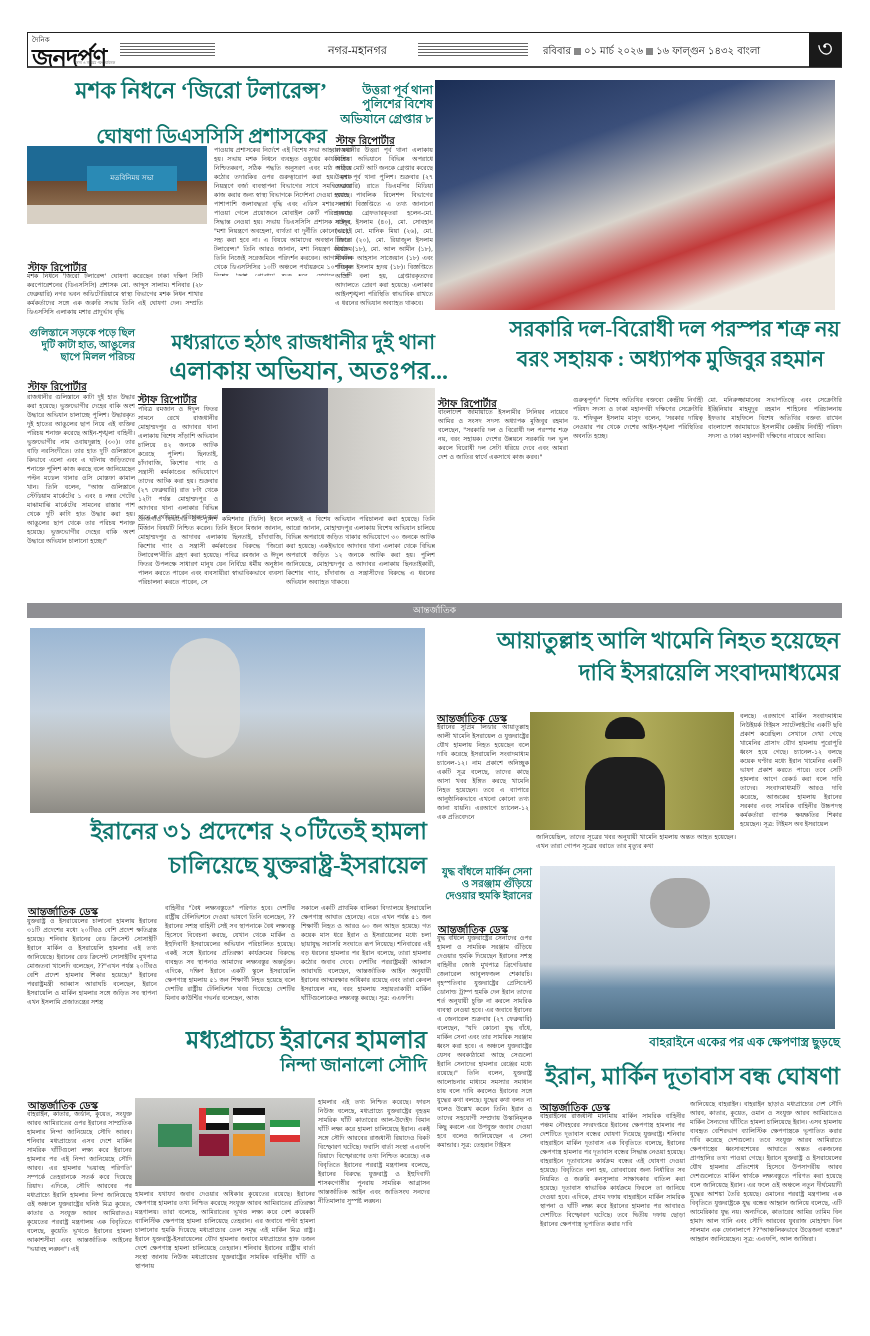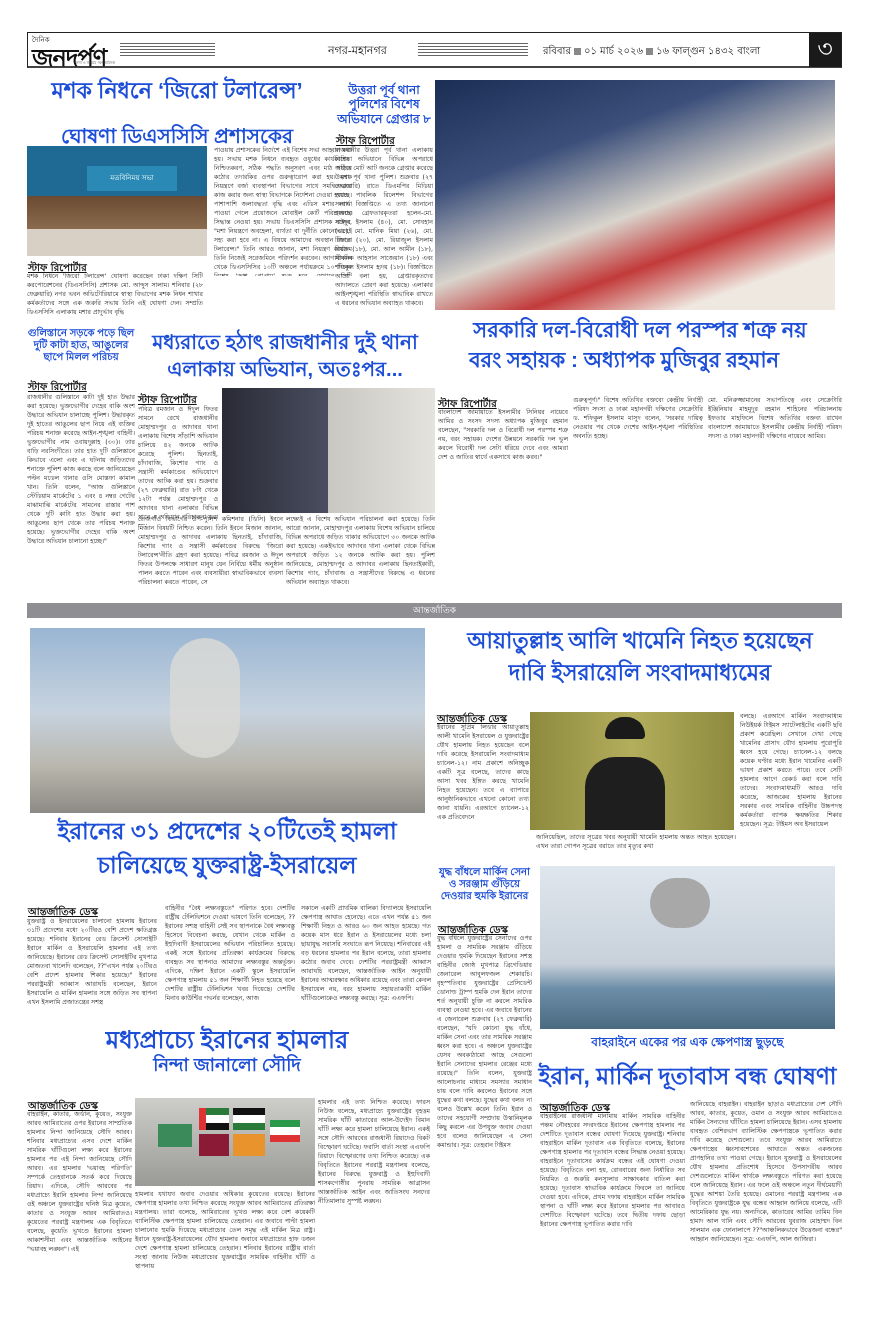--- a/index.html
+++ b/index.html
@@ -10,21 +10,21 @@
   .mast{left:27px;top:32px;width:815px;height:36px;border:1px solid #222;border-bottom:2px solid #444;background:#fff}
   .logo-pre{left:4px;top:1px;font-size:7px}
   .logo{left:4px;top:6px;font-size:24px;font-weight:bold;letter-spacing:-1px;font-family:"DejaVu Serif",serif}
   .logo-tag{left:48px;top:28px;font-size:3.5px;color:#444}
   .lines{height:14px;top:10px;background:repeating-linear-gradient(#666 0 1px,#fff 1px 3px)}
   .section{left:300px;top:9px;font-size:11px}
   .date{left:515px;top:10px;font-size:10px}
   .date .sq{display:inline-block;width:7px;height:7px;background:#888;margin:0 3px;vertical-align:middle}
   .pageno{right:0;top:0;width:32px;height:34px;background:#1a1a1a;color:#fff;font-size:24px;display:flex;align-items:center;justify-content:center}
   
-  .hl{text-align:center;font-family:Liberation Sans, sans-serif;line-height:1.2;color:#1d4ed8}
+  .hl{text-align:right;font-family:Liberation Serif, serif;line-height:1.2;color:#0f766e}
   .byline{font-size:10px;text-decoration:underline;font-weight:bold}
   .txt{font-size:6.2px;line-height:1.45;text-align:justify;color:#222;overflow:hidden}
   .img{overflow:hidden}
   .band{left:27px;top:603px;width:815px;height:15px;background:#8f8f93;color:#fff;text-align:center;font-size:9px;line-height:15px}
 </style>
 </head>
 <body>
 
 <header class="abs mast">
   <span class="abs logo-pre">দৈনিক</span>
@@ -36,39 +36,39 @@
   <div class="abs date">
     <span>রবিবার</span><span class="sq"></span><span>০১ মার্চ ২০২৬</span><span class="sq"></span><span>১৬ ফাল্গুন ১৪৩২ বাংলা</span>
   </div>
   <div class="abs pageno">৩</div>
 </header>
 
 <article class="abs" style="left:27px;top:78px;width:300px;height:190px">
   <h1 class="hl" style="font-size:22px">মশক নিধনে ‘জিরো টলারেন্স’</h1>
   <h1 class="hl" style="font-size:20px;margin-top:20px">ঘোষণা ডিএসসিসি প্রশাসকের</h1>
 </article>
-<div class="abs img" style="left:27px;top:146px;width:180px;height:110px;background:linear-gradient(#1e6a95 0,#1e6a95 45%,#6b4a32 45%,#8a6a4c 75%,#d8d0c4 75%)">
+<div class="abs img" style="left:27px;top:146px;width:180px;height:78px;background:linear-gradient(#1e6a95 0,#1e6a95 45%,#6b4a32 45%,#8a6a4c 75%,#d8d0c4 75%)">
   <div class="abs" style="left:60px;top:20px;width:90px;height:25px;background:#2a8ab5;color:#fff;font-size:7px;text-align:center;line-height:25px">মতবিনিময় সভা</div>
 </div>
 <span class="abs byline" style="left:28px;top:260px">স্টাফ রিপোর্টার</span>
 <p class="abs txt" style="left:214px;top:146px;width:138px;height:130px">পাওয়ায় প্রশাসকের নির্দেশে এই বিশেষ সভা আহ্বান করা হয়। সভায় মশক নিধনে ব্যবহৃত ওষুধের কার্যকারিতা নিশ্চিতকরণ, সঠিক পদ্ধতি অনুসরণ এবং মাঠ পর্যায়ে কঠোর তদারকির ওপর গুরুত্বারোপ করা হয়। মশক নিয়ন্ত্রণে বর্জ্য ব্যবস্থাপনা বিভাগের সাথে সমন্বিতভাবে কাজ করার জন্য স্বাস্থ্য বিভাগকে নির্দেশনা দেওয়া হয়েছে। পাশাপাশি জলাবদ্ধতা বৃদ্ধি এবং এডিস মশার লার্ভা পাওয়া গেলে প্রয়োজনে মোবাইল কোর্ট পরিচালনার সিদ্ধান্ত নেওয়া হয়। সভায় ডিএসসিসি প্রশাসক বলেন, "মশা নিয়ন্ত্রণে অবহেলা, ব্যর্থতা বা দুর্নীতি কোনোভাবেই সহ্য করা হবে না। এ বিষয়ে আমাদের অবস্থান জিরো টলারেন্স।" তিনি আরও জানান, মশা নিয়ন্ত্রণ কার্যক্রম তিনি নিজেই সরেজমিনে পরিদর্শন করবেন। আগামীকাল থেকে ডিএসসিসির ১০টি অঞ্চলে পর্যায়ক্রমে ১০ দিনের বিশেষ 'ক্রাশ প্রোগ্রাম' শুরু হবে, যেখানে সিটি কর্পোরেশনের কর্মকর্তাদের পাশাপাশি স্থানীয় বাসিন্দাদের অংশগ্রহণ নিশ্চিত করা হবে।</p>
 <p class="abs txt" style="left:27px;top:272px;width:176px;height:50px">মশক নিধনে 'জিরো টলারেন্স' ঘোষণা করেছেন ঢাকা দক্ষিণ সিটি করপোরেশনের (ডিএসসিসি) প্রশাসক মো. আব্দুস সালাম। শনিবার (২৮ ফেব্রুয়ারি) নগর ভবন অডিটোরিয়ামে স্বাস্থ্য বিভাগের মশক নিধন শাখার কর্মকর্তাদের সঙ্গে এক জরুরি সভায় তিনি এই ঘোষণা দেন। সম্প্রতি ডিএসসিসি এলাকায় মশার প্রাদুর্ভাব বৃদ্ধি</p>
 
 <h2 class="abs hl" style="left:335px;top:83px;width:98px;font-size:12px">উত্তরা পূর্ব থানা পুলিশের বিশেষ অভিযানে গ্রেপ্তার ৮</h2>
 <span class="abs byline" style="left:336px;top:133px">স্টাফ রিপোর্টার</span>
 <p class="abs txt" style="left:335px;top:146px;width:98px;height:175px">রাজধানীর উত্তরা পূর্ব থানা এলাকায় বিশেষ অভিযানে বিভিন্ন অপরাধে জড়িত মোট আট জনকে গ্রেপ্তার করেছে উত্তরা পূর্ব থানা পুলিশ। শুক্রবার (২৭ ফেব্রুয়ারি) রাতে ডিএমপির মিডিয়া অ্যান্ড পাবলিক রিলেশন্স বিভাগের সংবাদ বিজ্ঞপ্তিতে এ তথ্য জানানো হয়েছে। গ্রেফতারকৃতরা হলেন-মো. সাইদুর ইসলাম (৪০), মো. সোবহান (৩৫), মো. মানিক মিয়া (২৬), মো. রিফাত (২০), মো. রিয়াজুল ইসলাম রিয়াদ (১৮), মো. আল আমীন (১৮), সাদনিক আহসান সাজেয়ান (১৮) এবং শফিকুল ইসলাম হৃদয় (১৮)। বিজ্ঞপ্তিতে আরো বলা হয়, গ্রেপ্তারকৃতদের আদালতে প্রেরণ করা হয়েছে। এলাকার আইনশৃঙ্খলা পরিস্থিতি স্বাভাবিক রাখতে এ ধরনের অভিযান অব্যাহত থাকবে।</p>
 
 <div class="abs img" style="left:435px;top:80px;width:400px;height:230px;background:linear-gradient(160deg,#1b2e55 0%,#3b4f7a 30%,#d9d4cc 55%,#c23a3a 70%,#efe8e0 85%)"></div>
 
 <h2 class="abs hl" style="left:27px;top:327px;width:108px;font-size:10px">গুলিস্তানে সড়কে পড়ে ছিল দুটি কাটা হাত, আঙুলের ছাপে মিলল পরিচয়</h2>
 <span class="abs byline" style="left:28px;top:379px">স্টাফ রিপোর্টার</span>
 <p class="abs txt" style="left:27px;top:393px;width:108px;height:206px">রাজধানীর গুলিস্তানে কাটা দুই হাত উদ্ধার করা হয়েছে। ভুক্তভোগীর দেহের বাকি অংশ উদ্ধারে অভিযান চালাচ্ছে পুলিশ। উদ্ধারকৃত দুই হাতের আঙুলের ছাপ নিয়ে এই ব্যক্তির পরিচয় শনাক্ত করেছে আইন-শৃঙ্খলা বাহিনী। ভুক্তভোগীর নাম ওবায়দুল্লাহ (৩০)। তার বাড়ি নরসিংদীতে। তার হাত দুটি গুলিস্তানে কিভাবে এলো এবং এ ঘটনায় জড়িতদের শনাক্তে পুলিশ কাজ করছে বলে জানিয়েছেন পল্টন মডেল থানার ওসি মোস্তফা কামাল খান। তিনি বলেন, "আজ গুলিস্তানে স্টেডিয়াম মার্কেটের ১ এবং ৪ নম্বর গেটের মাঝামাঝি মার্কেটের সামনের রাস্তার পাশ থেকে দুটি কাটা হাত উদ্ধার করা হয়। আঙুলের ছাপ থেকে তার পরিচয় শনাক্ত হয়েছে। ভুক্তভোগীর দেহের বাকি অংশ উদ্ধারে অভিযান চালানো হচ্ছে।"</p>
 
 <h1 class="abs hl" style="left:135px;top:330px;width:300px;font-size:20px">মধ্যরাতে হঠাৎ রাজধানীর দুই থানা</h1>
-<h1 class="abs hl" style="left:135px;top:357px;width:300px;font-size:20px">এলাকায় অভিযান, অতঃপর...</h1>
+<h1 class="abs hl" style="left:148px;top:357px;width:300px;font-size:24px">এলাকায় অভিযান, অতঃপর...</h1>
 <span class="abs byline" style="left:138px;top:392px">স্টাফ রিপোর্টার</span>
 <p class="abs txt" style="left:138px;top:405px;width:80px;height:120px">পবিত্র রমজান ও ঈদুল ফিতর সামনে রেখে রাজধানীর মোহাম্মদপুর ও আদাবর থানা এলাকায় বিশেষ সাঁড়াশি অভিযান চালিয়ে ৪২ জনকে আটক করেছে পুলিশ। ছিনতাই, চাঁদাবাজি, কিশোর গ্যাং ও সন্ত্রাসী কর্মকাণ্ডের অভিযোগে তাদের আটক করা হয়। শুক্রবার (২৭ ফেব্রুয়ারি) রাত ৮টা থেকে ১২টা পর্যন্ত মোহাম্মদপুর ও আদাবর থানা এলাকার বিভিন্ন স্থানে এ অভিযান পরিচালনা করা হয়।</p>
 <div class="abs img" style="left:222px;top:388px;width:213px;height:125px;background:linear-gradient(90deg,#2a2a35 0,#4a4e60 50%,#c9c7c2 50%,#e5e3de 100%)"></div>
 <p class="abs txt" style="left:138px;top:515px;width:145px;height:88px">তেজগাঁও বিভাগের উপ-পুলিশ কমিশনার (ডিসি) ইবনে মিজান বিষয়টি নিশ্চিত করেন। তিনি ইবনে মিজান জানান, মোহাম্মদপুর ও আদাবর এলাকায় ছিনতাই, চাঁদাবাজি, কিশোর গ্যাং ও সন্ত্রাসী কর্মকাণ্ডের বিরুদ্ধে 'জিরো টলারেন্স'নীতি গ্রহণ করা হয়েছে। পবিত্র রমজান ও ঈদুল ফিতর উপলক্ষে সাধারণ মানুষ যেন নির্বিঘ্নে ধর্মীয় অনুষ্ঠান পালন করতে পারেন এবং ব্যবসায়ীরা স্বাভাবিকভাবে ব্যবসা পরিচালনা করতে পারেন, সে</p>
 <p class="abs txt" style="left:286px;top:515px;width:149px;height:88px">লক্ষ্যেই এ বিশেষ অভিযান পরিচালনা করা হয়েছে। তিনি আরো জানান, মোহাম্মদপুর এলাকায় বিশেষ অভিযান চালিয়ে বিভিন্ন অপরাধে জড়িত থাকার অভিযোগে ৩০ জনকে আটক করা হয়েছে। একইভাবে আদাবর থানা এলাকা থেকে বিভিন্ন অপরাধে জড়িত ১২ জনকে আটক করা হয়। পুলিশ জানিয়েছে, মোহাম্মদপুর ও আদাবর এলাকায় ছিনতাইকারী, কিশোর গ্যাং, চাঁদাবাজ ও সন্ত্রাসীদের বিরুদ্ধে এ ধরনের অভিযান অব্যাহত থাকবে।</p>
 
 <h1 class="abs hl" style="left:440px;top:317px;width:400px;font-size:21px">সরকারি দল-বিরোধী দল পরস্পর শত্রু নয়</h1>
 <h1 class="abs hl" style="left:424px;top:347px;width:400px;font-size:21px">বরং সহায়ক : অধ্যাপক মুজিবুর রহমান</h1>
 <span class="abs byline" style="left:438px;top:396px">স্টাফ রিপোর্টার</span>
 <p class="abs txt" style="left:438px;top:408px;width:130px;height:194px">বাংলাদেশ জামায়াতে ইসলামীর সিনিয়র নায়েবে আমির ও সংসদ সদস্য অধ্যাপক মুজিবুর রহমান বলেছেন, "সরকারি দল ও বিরোধী দল পরস্পর শত্রু নয়, বরং সহায়ক। দেশের উন্নয়নে সরকারি দল ভুল করলে বিরোধী দল সেটা ধরিয়ে দেবে এবং আমরা দেশ ও জাতির স্বার্থে একসাথে কাজ করব।"</p>

